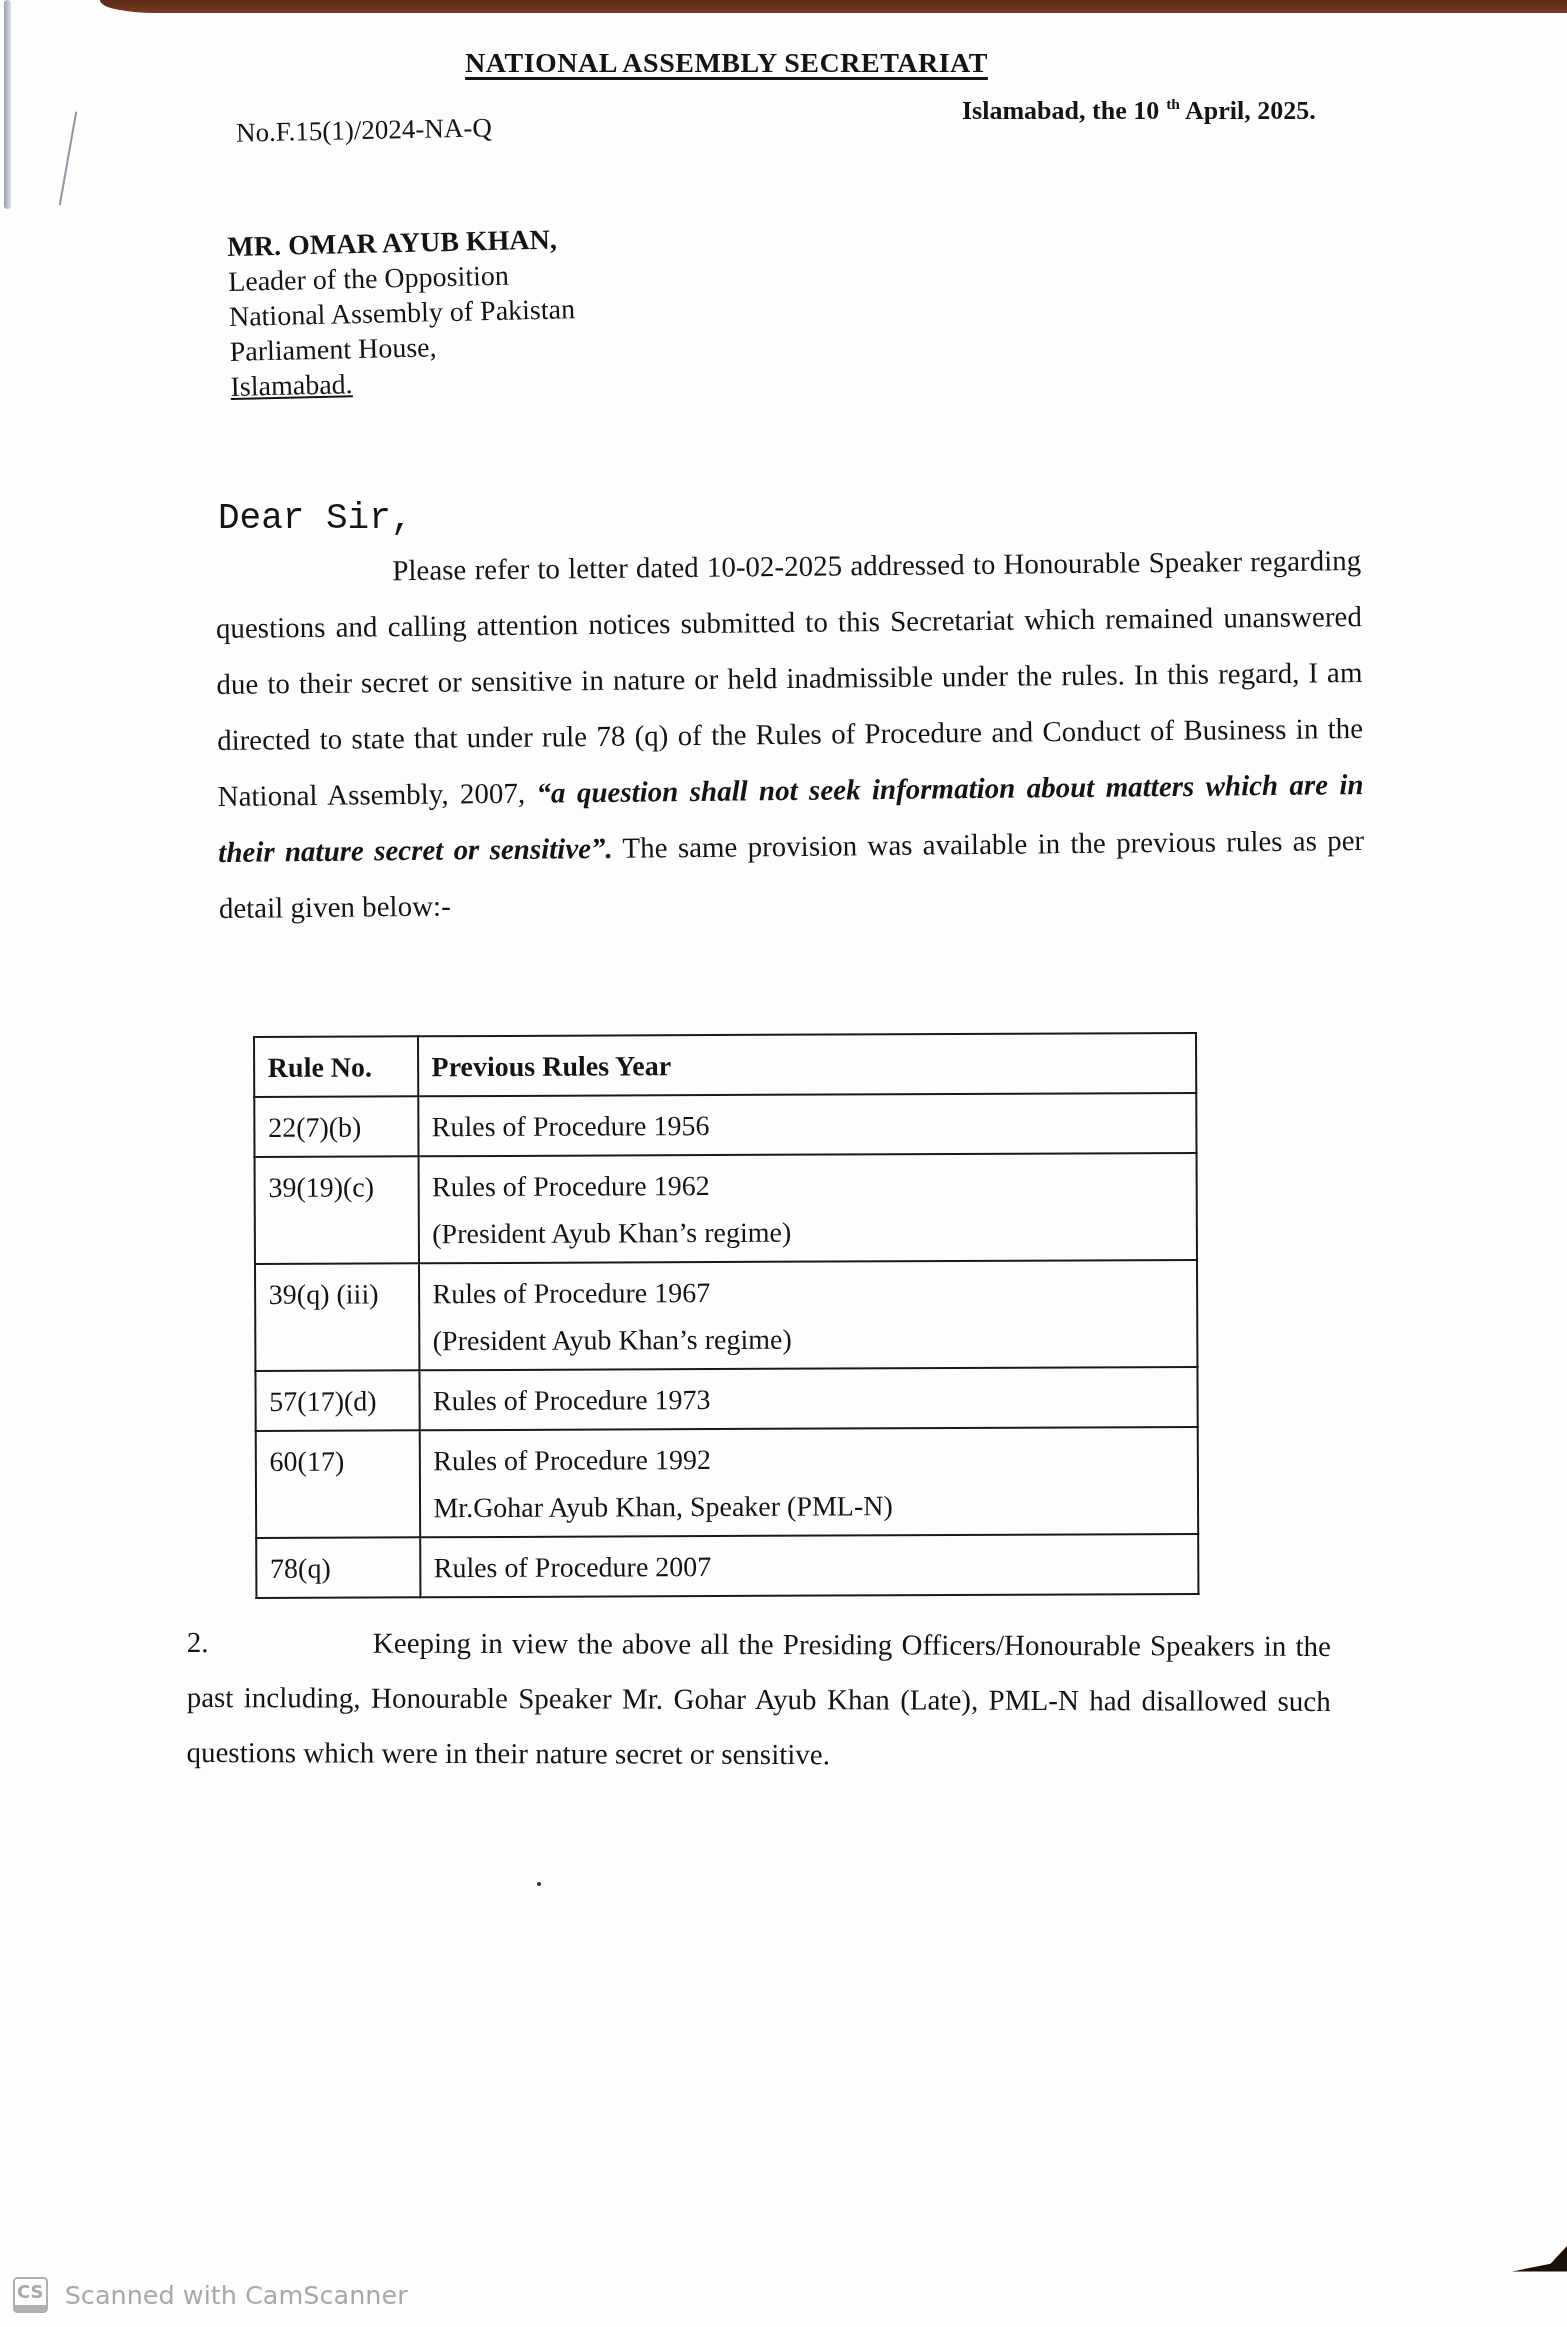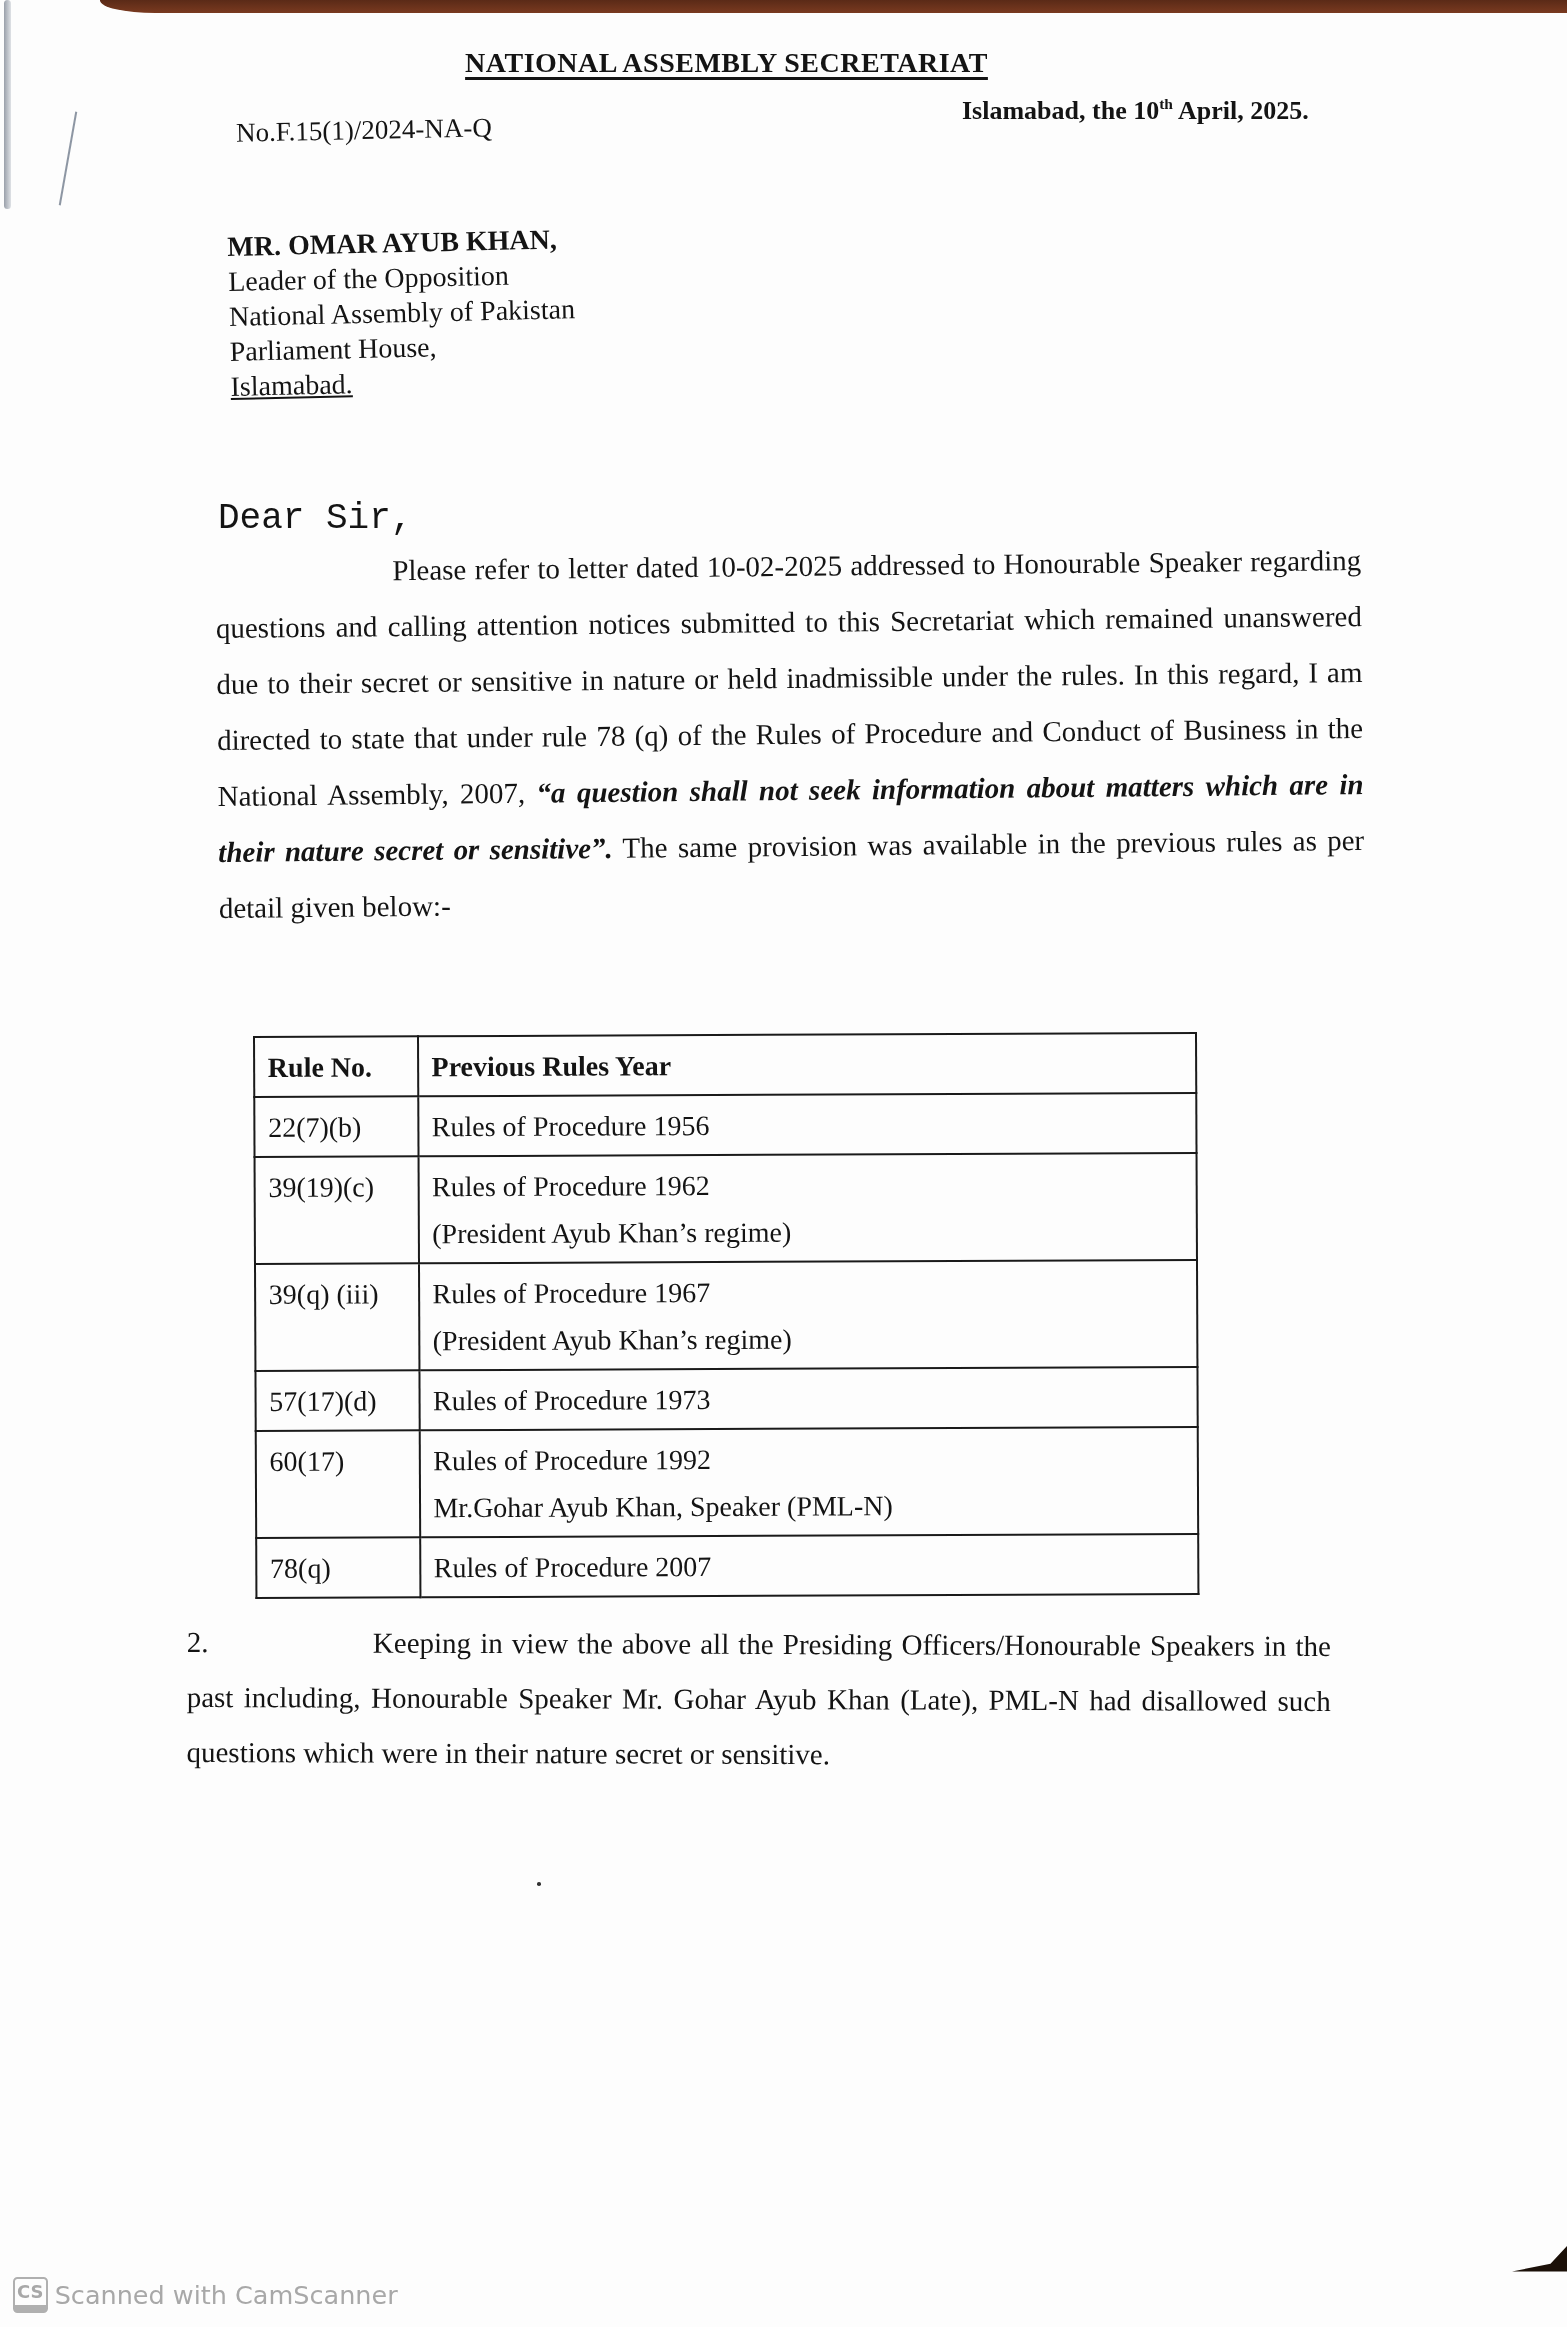--- a/index.html
+++ b/index.html
@@ -21,21 +21,21 @@
   .corner-mark { position:absolute; right:0; top:2246px; width:55px; height:25.5px;
     background:#1b1008; clip-path:polygon(0 100%,70% 70%,100% 0,100% 100%); }
 
   .doc-title {
     position:absolute; left:0; width:1453px; top:47px; text-align:center;
     font-size:28px; font-weight:bold; letter-spacing:0.5px;
   }
   .doc-title span { text-decoration:underline; text-underline-offset:4.5px; text-decoration-thickness:2.7px; }
   .ref-no { position:absolute; left:236px; top:115px; font-size:27px; transform:rotate(-1.2deg); }
   .date-line { position:absolute; left:962px; top:95px; font-size:26px; font-weight:bold; }
-  .date-line sup { font-size:15.5px; }
+  .date-line sup { font-size:15.5px;margin-left:7px; }
 
   .address { position:absolute; left:227px; top:229px; font-size:28px; line-height:35px; transform:rotate(-1.3deg); transform-origin:left top; }
   .address .name { font-weight:bold; }
   .address .city { text-decoration:underline; }
 
   .salutation { position:absolute; left:218px; top:498px; font-size:36px;font-family:Liberation Mono, monospace; }
 
   .para1 {
     position:absolute; left:215px; top:544px; width:1146px;
     font-size:29px; line-height:56px; text-align:justify; text-indent:177px;
@@ -58,21 +58,21 @@
   .para2 {
     position:absolute; left:187px; top:1615px; width:1144px;
     font-size:29px; line-height:55px; text-align:justify;
     transform:rotate(0.2deg); transform-origin:left top;
   }
   .para2 .num { display:inline-block; width:186px; }
 
   .stray-dot { position:absolute; left:537px; top:1882px; width:3.6px; height:3.6px; background:#333; border-radius:50%; }
 
   .footer {
-    position:absolute; left:12.7px; top:2277px; display:flex; align-items:center; gap:7px;
+    position:absolute; left:12.7px; top:2277px; display:flex; align-items:center; gap:17px;
     font-family:"DejaVu Sans", sans-serif; color:#a8a8a8; font-size:25.5px;
   }
   .cs-logo {
     width:35px; height:36px; border:2.7px solid #b0b0b0; border-bottom-width:8.2px; border-radius:4.5px;
     box-sizing:border-box; display:flex; align-items:center; justify-content:center;
     font-weight:bold; font-size:18px; color:#a8a8a8; line-height:1;
   }
 </style>
 </head>
 <body>

